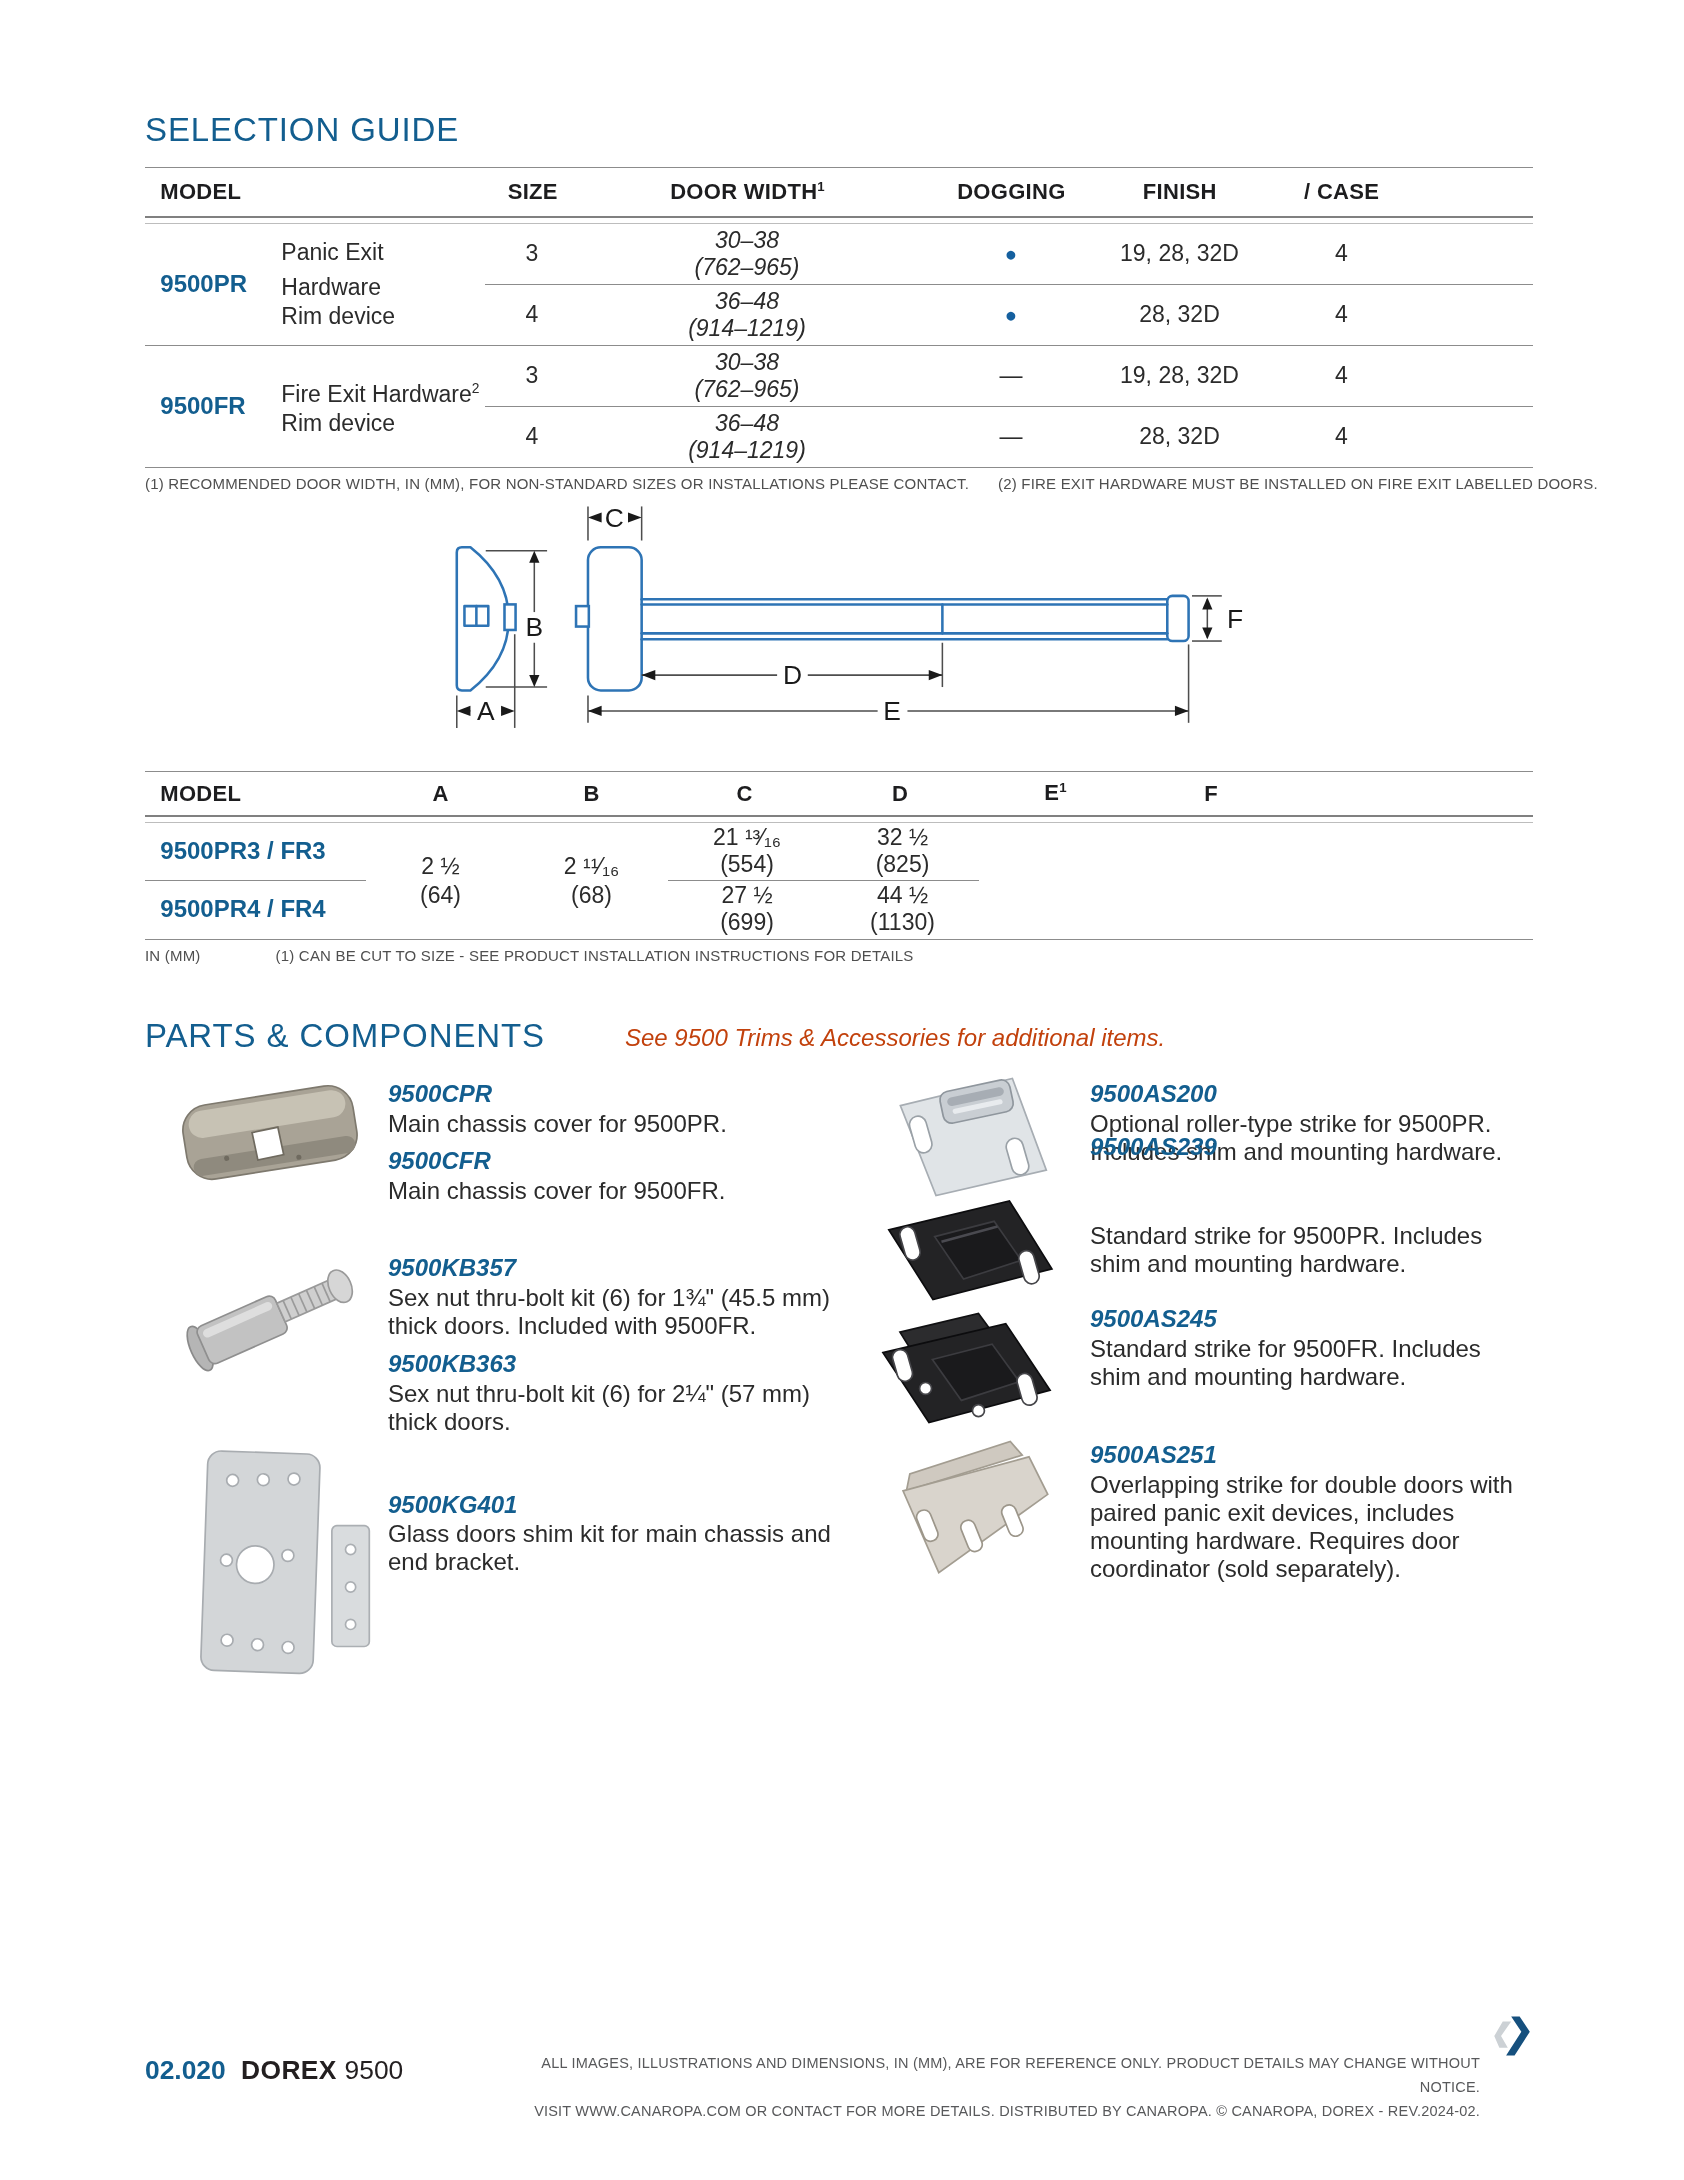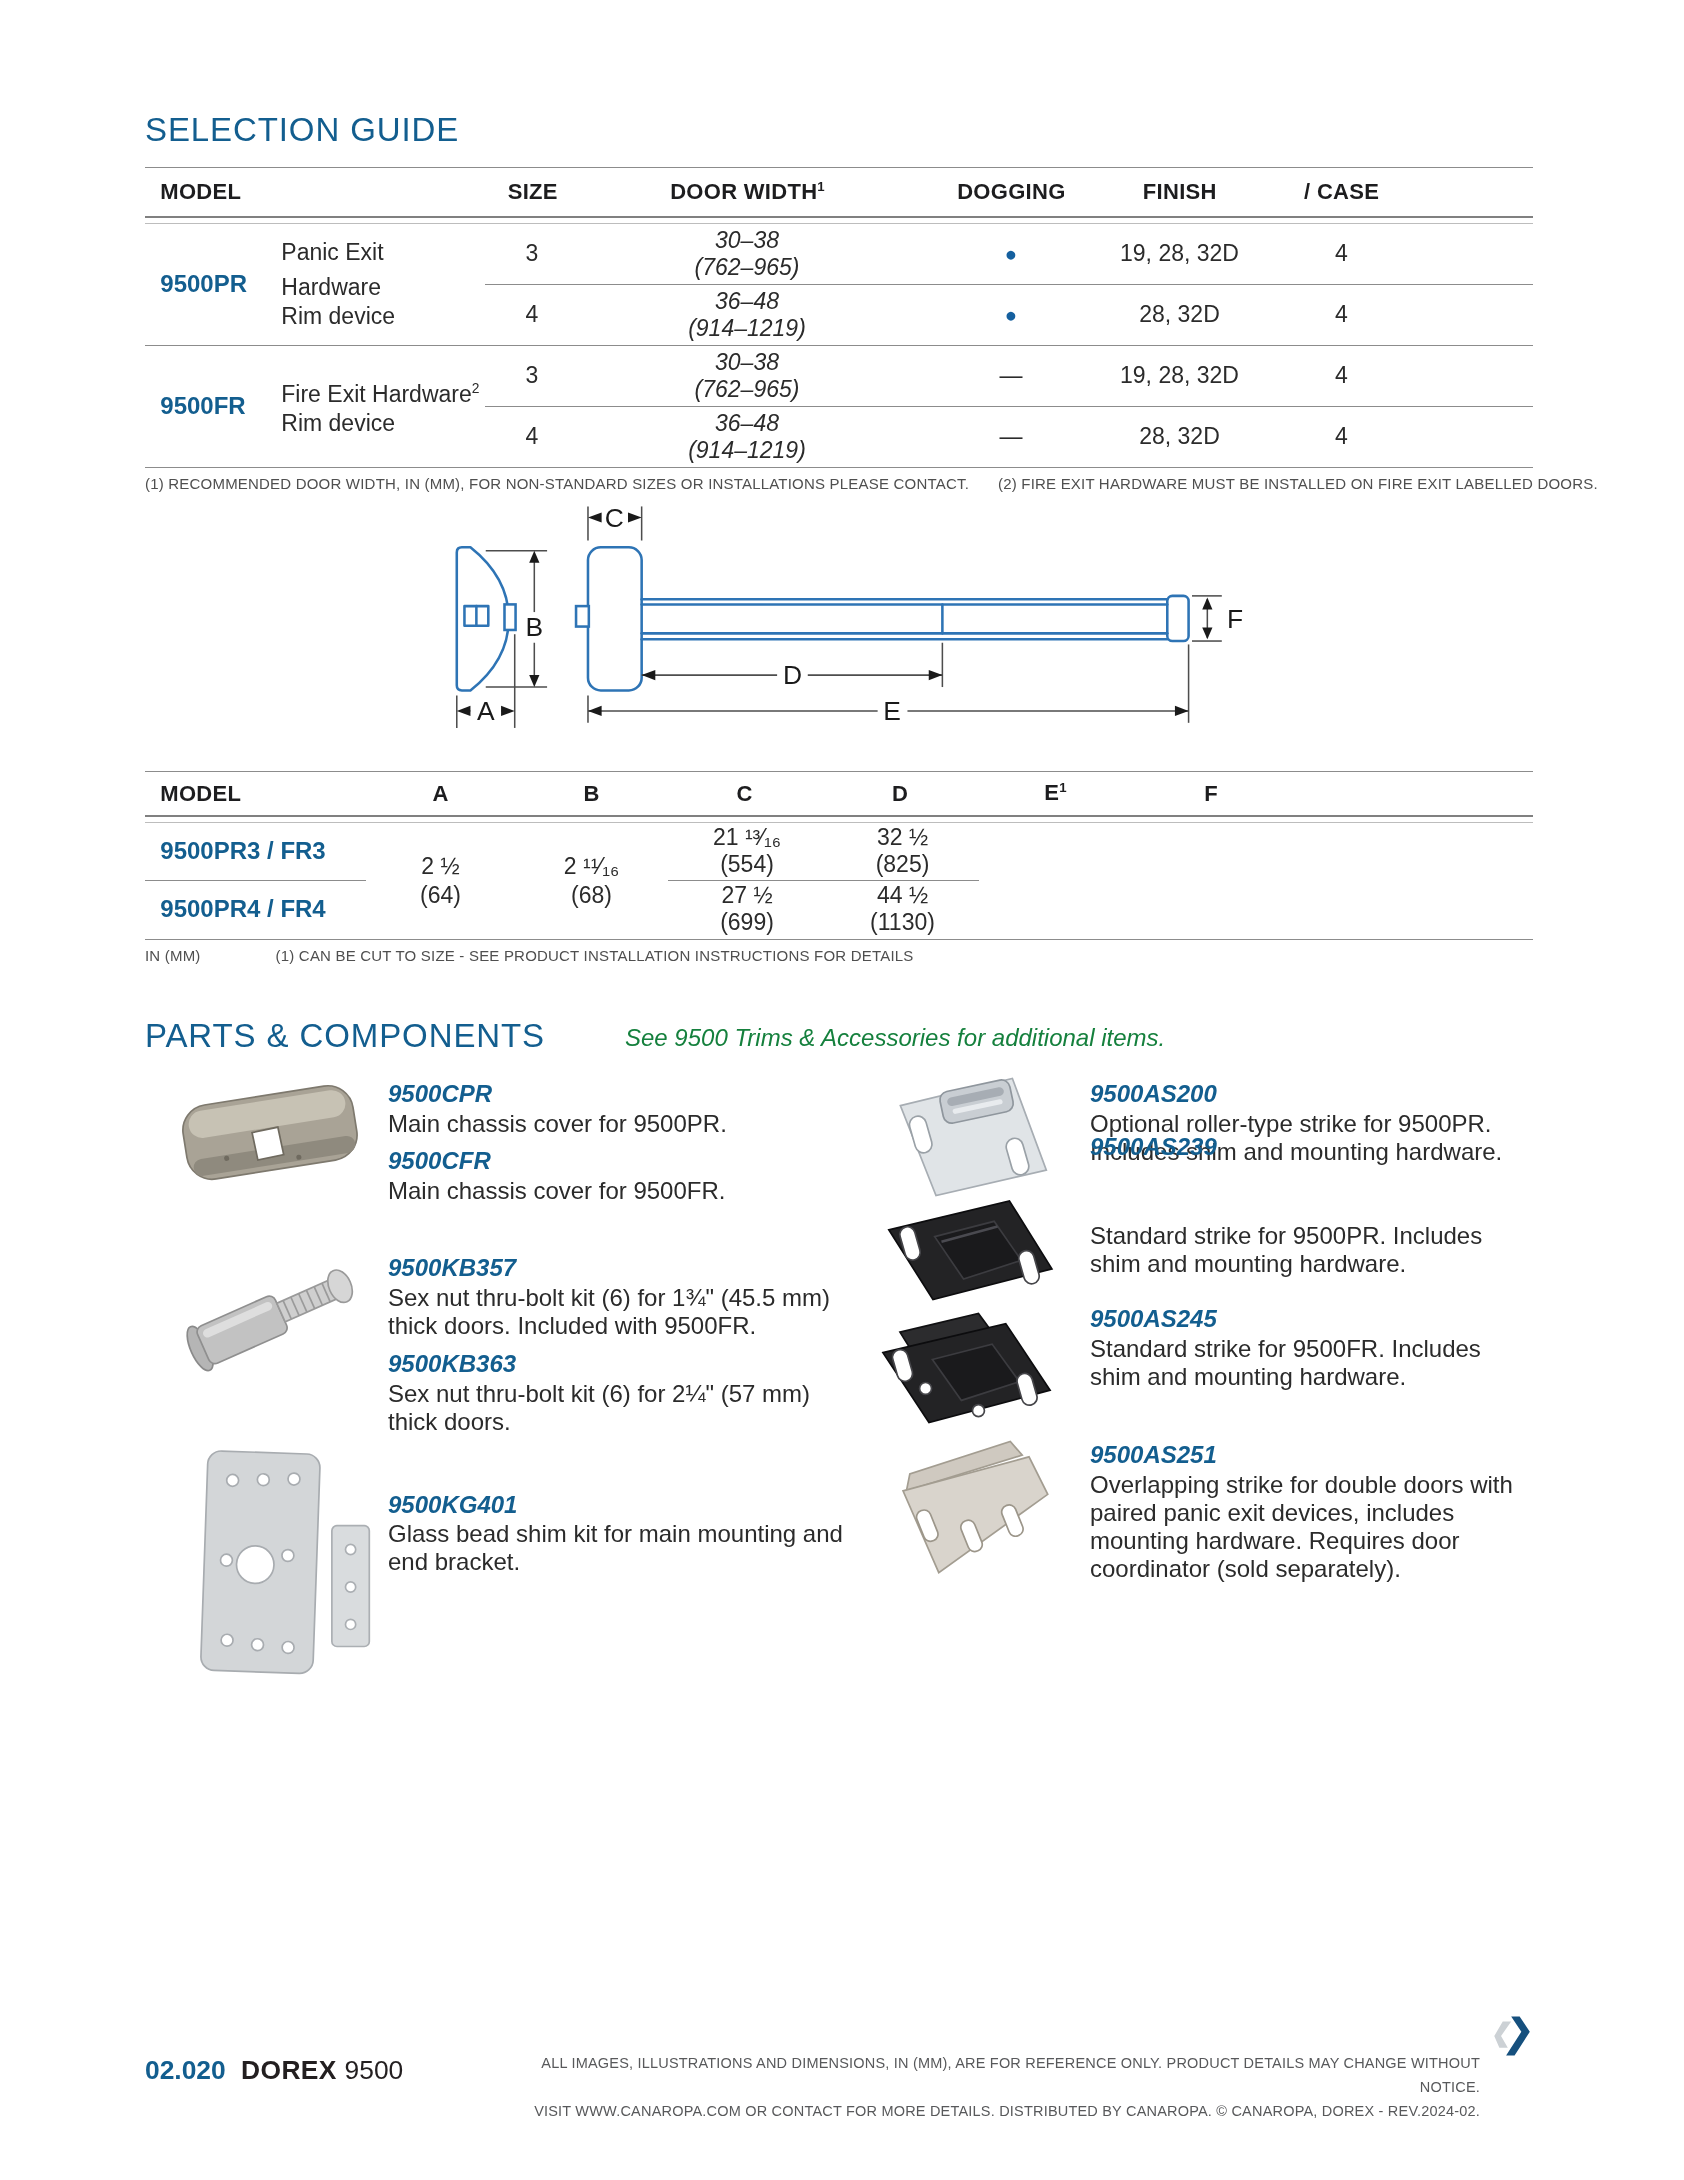--- a/index.html
+++ b/index.html
@@ -13,21 +13,21 @@
 
   
   .sec-title {
     position:absolute; left:145px;
     color:#135E8F; font-weight:400; letter-spacing:0.9px;
   }
   #title-selection { top:111px; font-size:33px; }
   #title-parts { top:1017px; font-size:33px; }
   .parts-note {
     position:absolute; left:625px; top:1024px;
-    font-style:italic; font-size:24px; color:#15803d;
+    font-style:italic; font-size:24px; color:#c2410c;
   }
 
   
   .rule-heavy { border-top:1.7px solid #8c8c8c; }
   .rule-double { height:7.7px; border-top:2.6px solid #808080; border-bottom:1.7px solid #bdbdbd; }
 
   
   .sel-table { position:absolute; left:145px; top:167px; width:1388px; }
   .sel-head { display:flex; height:48px; align-items:center; }
   .th { font-weight:700; font-size:22px; color:#1d1d1f; letter-spacing:0.3px; }
@@ -418,21 +418,21 @@
   <div class="part-code" style="left:388px; top:1147px;">9500CFR</div>
   <div class="part-desc" style="left:388px; top:1177px; width:464px;">Main chassis cover for 9500FR.</div>
 
   <div class="part-code" style="left:388px; top:1254px;">9500KB357</div>
   <div class="part-desc" style="left:388px; top:1284px; width:464px;">Sex nut thru-bolt kit (6) for 1¾" (45.5 mm) thick doors. Included with 9500FR.</div>
 
   <div class="part-code" style="left:388px; top:1350px;">9500KB363</div>
   <div class="part-desc" style="left:388px; top:1380px; width:464px;">Sex nut thru-bolt kit (6) for 2¼" (57 mm) thick doors.</div>
 
   <div class="part-code" style="left:388px; top:1491px;">9500KG401</div>
-  <div class="part-desc" style="left:388px; top:1520px; width:464px;">Glass bead shim kit for main mounting and end bracket.</div>
+  <div class="part-desc" style="left:388px; top:1520px; width:464px;">Glass doors shim kit for main chassis and end bracket.</div>
 
   <div class="part-code" style="left:1090px; top:1080px;">9500AS200</div>
   <div class="part-desc" style="left:1090px; top:1110px; width:443px;">Optional roller-type strike for 9500PR. Includes shim and mounting hardware.</div>
 
   <div class="part-code" style="left:1090px; top:1133px;">9500AS239</div>
   <div class="part-desc" style="left:1090px; top:1222px; width:443px;">Standard strike for 9500PR. Includes shim and mounting hardware.</div>
 
   <div class="part-code" style="left:1090px; top:1305px;">9500AS245</div>
   <div class="part-desc" style="left:1090px; top:1335px; width:443px;">Standard strike for 9500FR. Includes shim and mounting hardware.</div>
 

